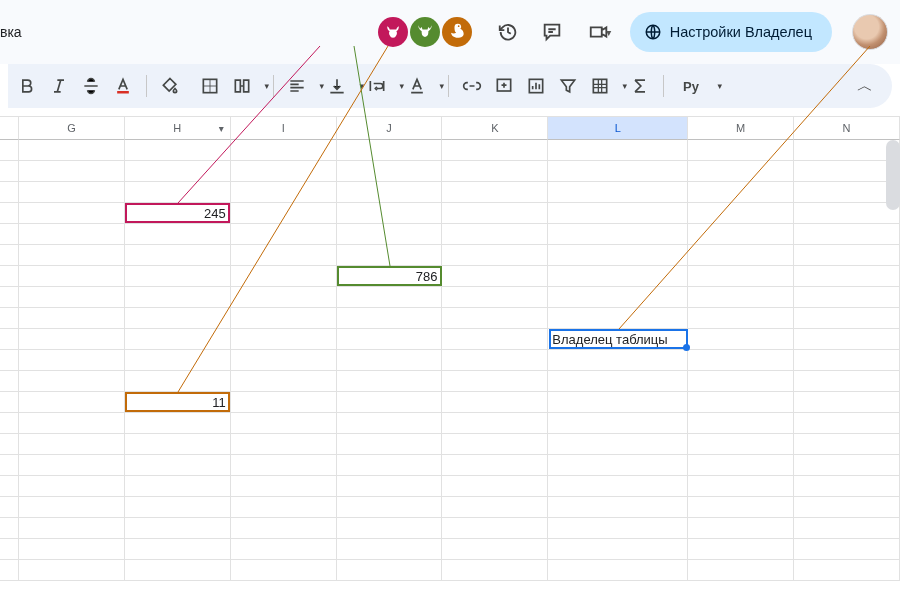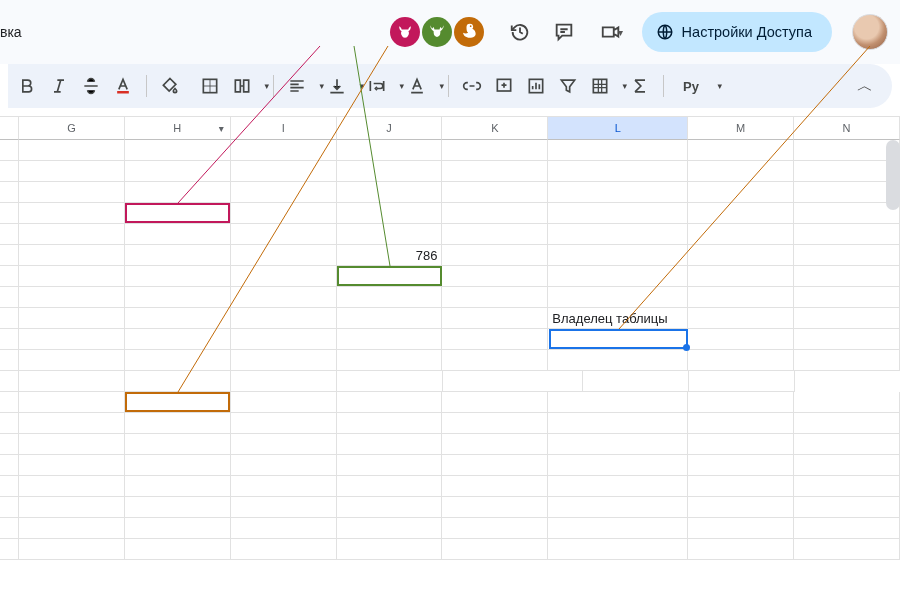--- a/index.html
+++ b/index.html
@@ -183,21 +183,21 @@
         <path fill="none" stroke="currentColor" stroke-width="2" d="M3 7h12v10H3zM15 10l5-3v10l-5-3z"></path>
       </svg>
     <span class="meet-caret">▾</span>
   </div>
 
   <div class="share-btn">
     <svg viewBox="0 0 24 24">
         <circle cx="12" cy="12" r="9" fill="none" stroke="currentColor" stroke-width="2"></circle>
         <path fill="none" stroke="currentColor" stroke-width="2" d="M3 12h18M12 3c3 3 3 15 0 18M12 3c-3 3-3 15 0 18"></path>
       </svg>
-    <span>Настройки Доступа</span>
+    <span>Настройки Владелец</span>
   </div>
 
   <div class="profile-avatar"></div>
 </div>
 
 <div class="toolbar">
   <div class="tbtn">
       <svg viewBox="0 0 24 24">
         <path fill="currentColor" d="M7 5h6a3.5 3.5 0 0 1 0 7H7zm0 7h7a3.5 3.5 0 0 1 0 7H7z" fill-opacity="0" stroke="currentColor" stroke-width="2"></path>
       </svg>
@@ -350,20 +350,31 @@
         <div class="cell" style="width: 106px;"></div>
         <div class="cell" style="width: 106px;"></div>
         <div class="cell" style="width: 106px;"></div>
         <div class="cell" style="width: 140px;"></div>
         <div class="cell" style="width: 106px;"></div>
         <div class="cell" style="width: 106px;"></div>
       </div>
       <div class="row">
         <div class="cell" style="width: 19px;"></div>
         <div class="cell" style="width: 106px;"></div>
+        <div class="cell" style="width: 106px;">245</div>
+        <div class="cell" style="width: 106px;"></div>
+        <div class="cell" style="width: 106px;"></div>
+        <div class="cell" style="width: 106px;"></div>
+        <div class="cell" style="width: 140px;"></div>
+        <div class="cell" style="width: 106px;"></div>
+        <div class="cell" style="width: 106px;"></div>
+      </div>
+      <div class="row">
+        <div class="cell" style="width: 19px;"></div>
+        <div class="cell" style="width: 106px;"></div>
         <div class="cell" style="width: 106px;"></div>
         <div class="cell" style="width: 106px;"></div>
         <div class="cell" style="width: 106px;"></div>
         <div class="cell" style="width: 106px;"></div>
         <div class="cell" style="width: 140px;"></div>
         <div class="cell" style="width: 106px;"></div>
         <div class="cell" style="width: 106px;"></div>
       </div>
       <div class="row">
         <div class="cell" style="width: 19px;"></div>
@@ -438,20 +449,21 @@
         <div class="cell" style="width: 106px;"></div>
         <div class="cell" style="width: 106px;"></div>
         <div class="cell" style="width: 106px;"></div>
         <div class="cell" style="width: 140px;"></div>
         <div class="cell" style="width: 106px;"></div>
         <div class="cell" style="width: 106px;"></div>
       </div>
       <div class="row">
         <div class="cell" style="width: 19px;"></div>
         <div class="cell" style="width: 106px;"></div>
+        <div class="cell" style="width: 106px;">11</div>
         <div class="cell" style="width: 106px;"></div>
         <div class="cell" style="width: 106px;"></div>
         <div class="cell" style="width: 106px;"></div>
         <div class="cell" style="width: 140px;"></div>
         <div class="cell" style="width: 106px;"></div>
         <div class="cell" style="width: 106px;"></div>
       </div>
       <div class="row">
         <div class="cell" style="width: 19px;"></div>
         <div class="cell" style="width: 106px;"></div>

